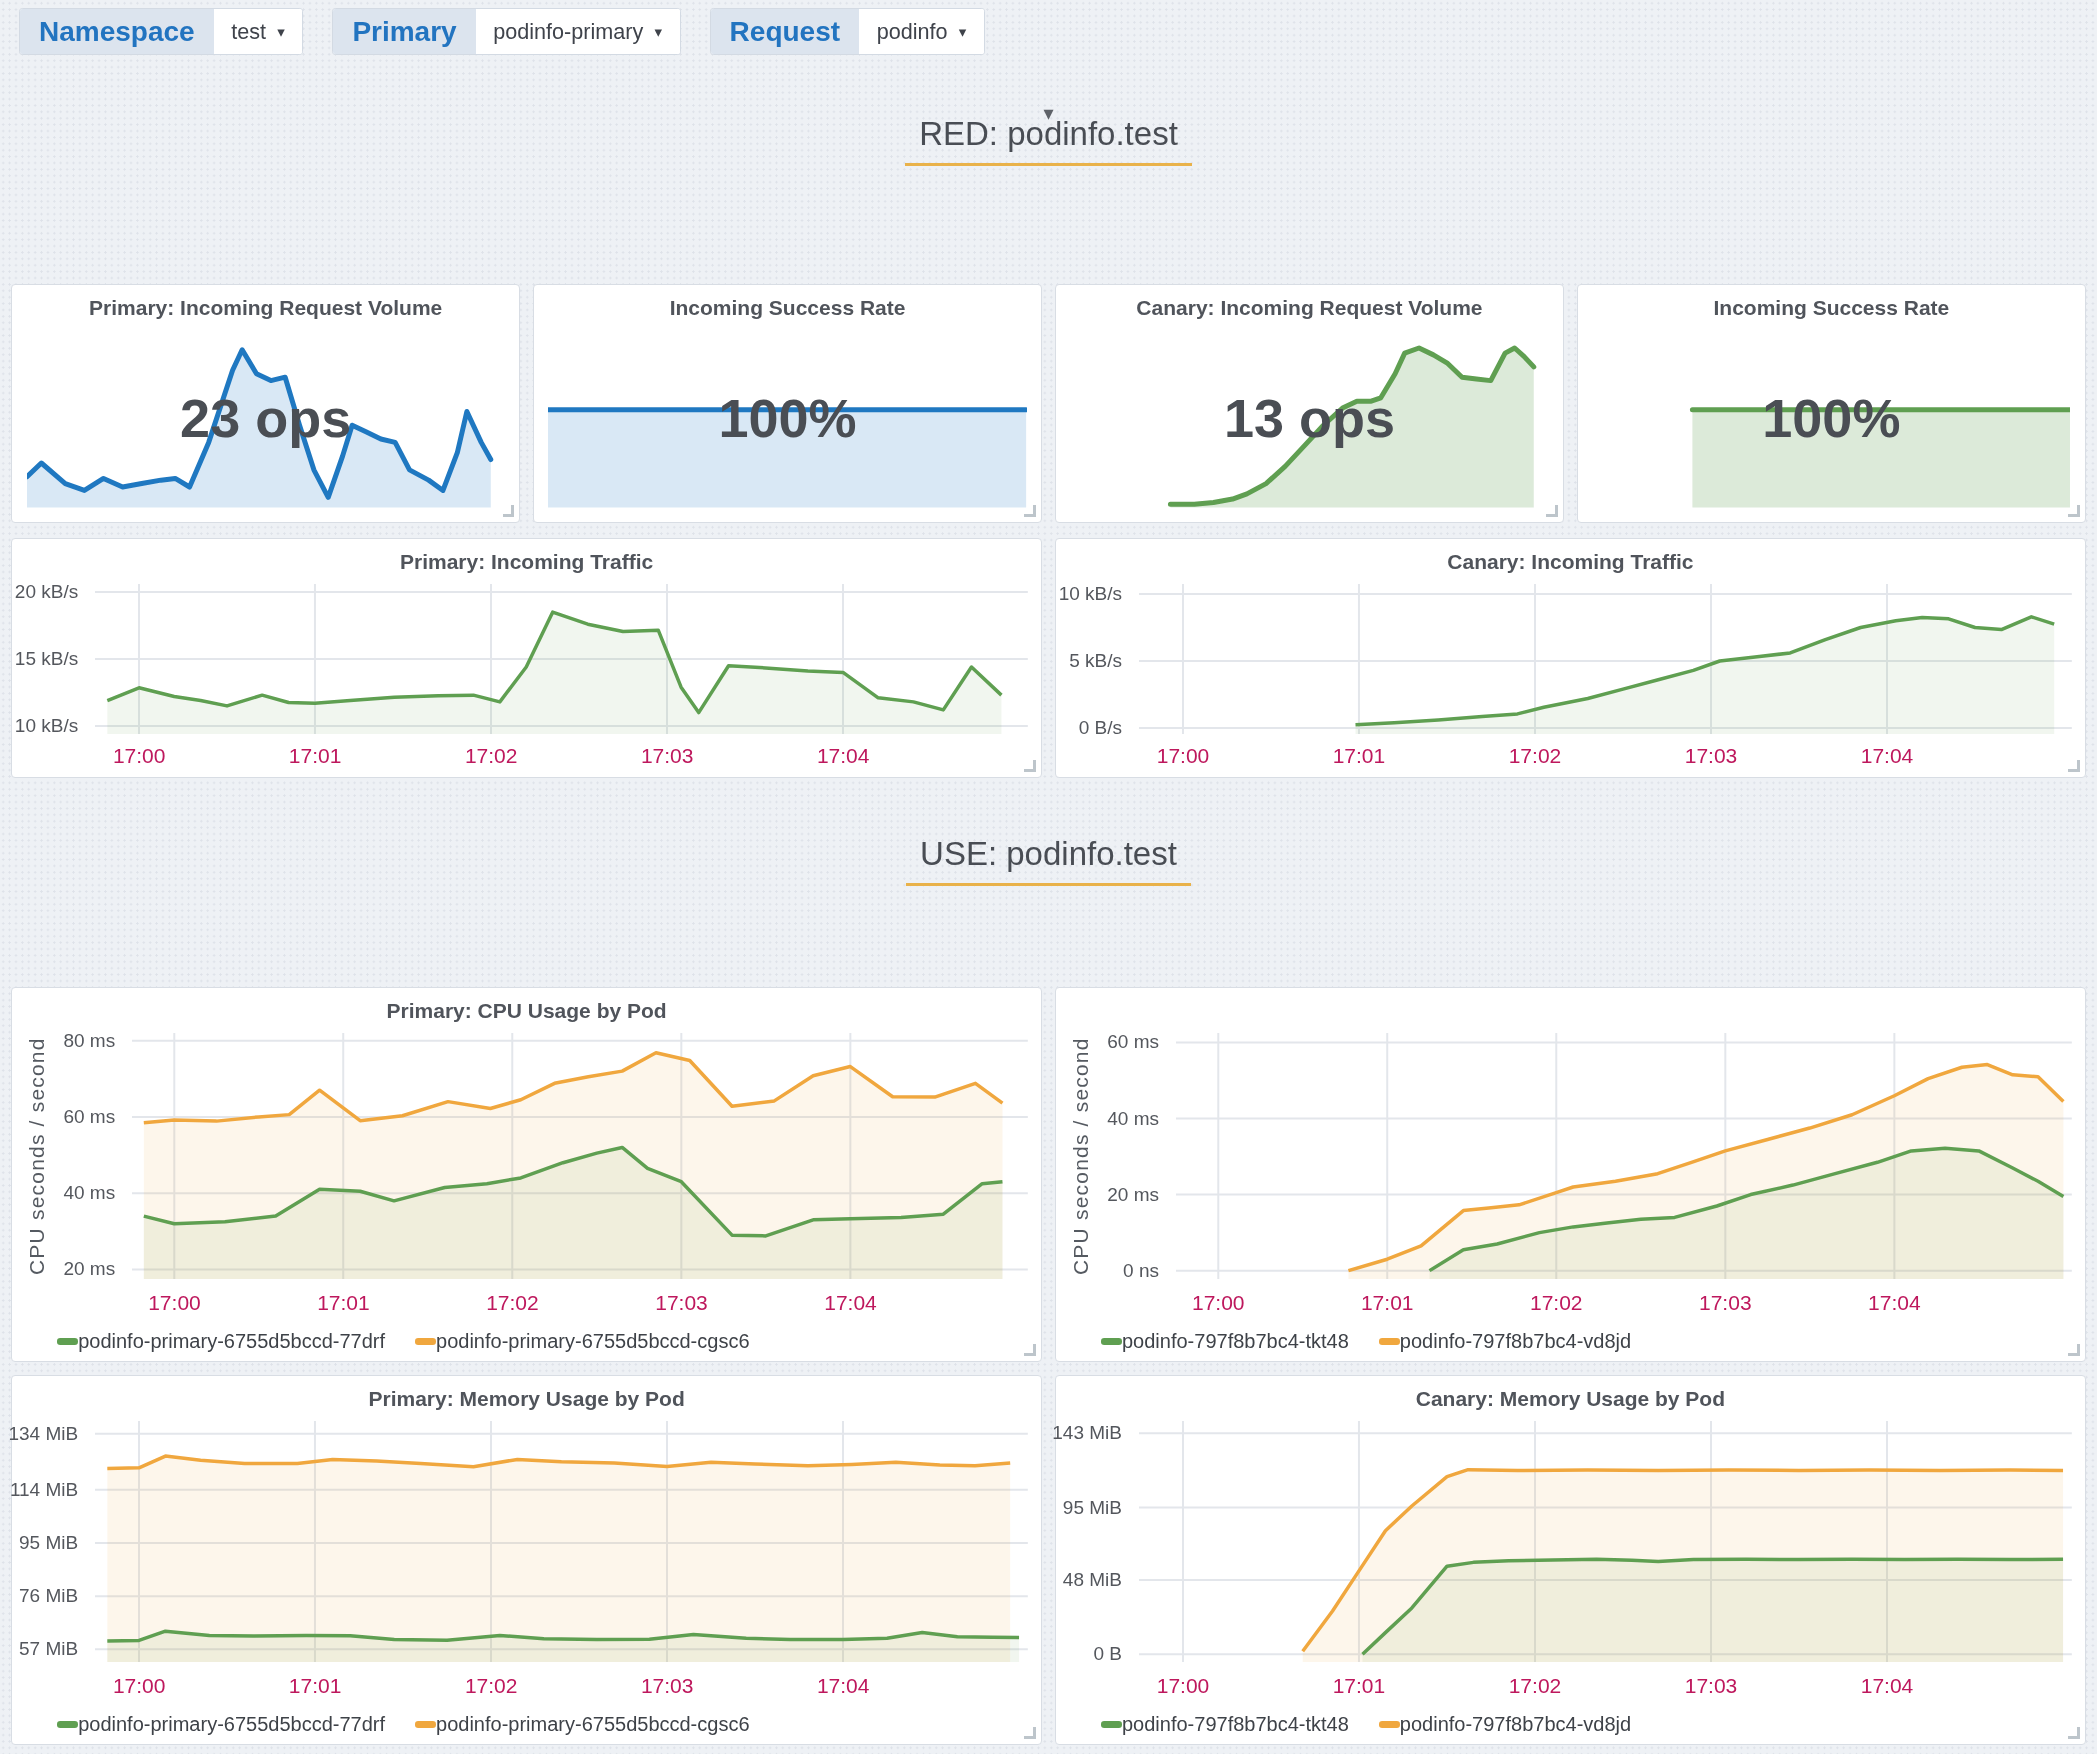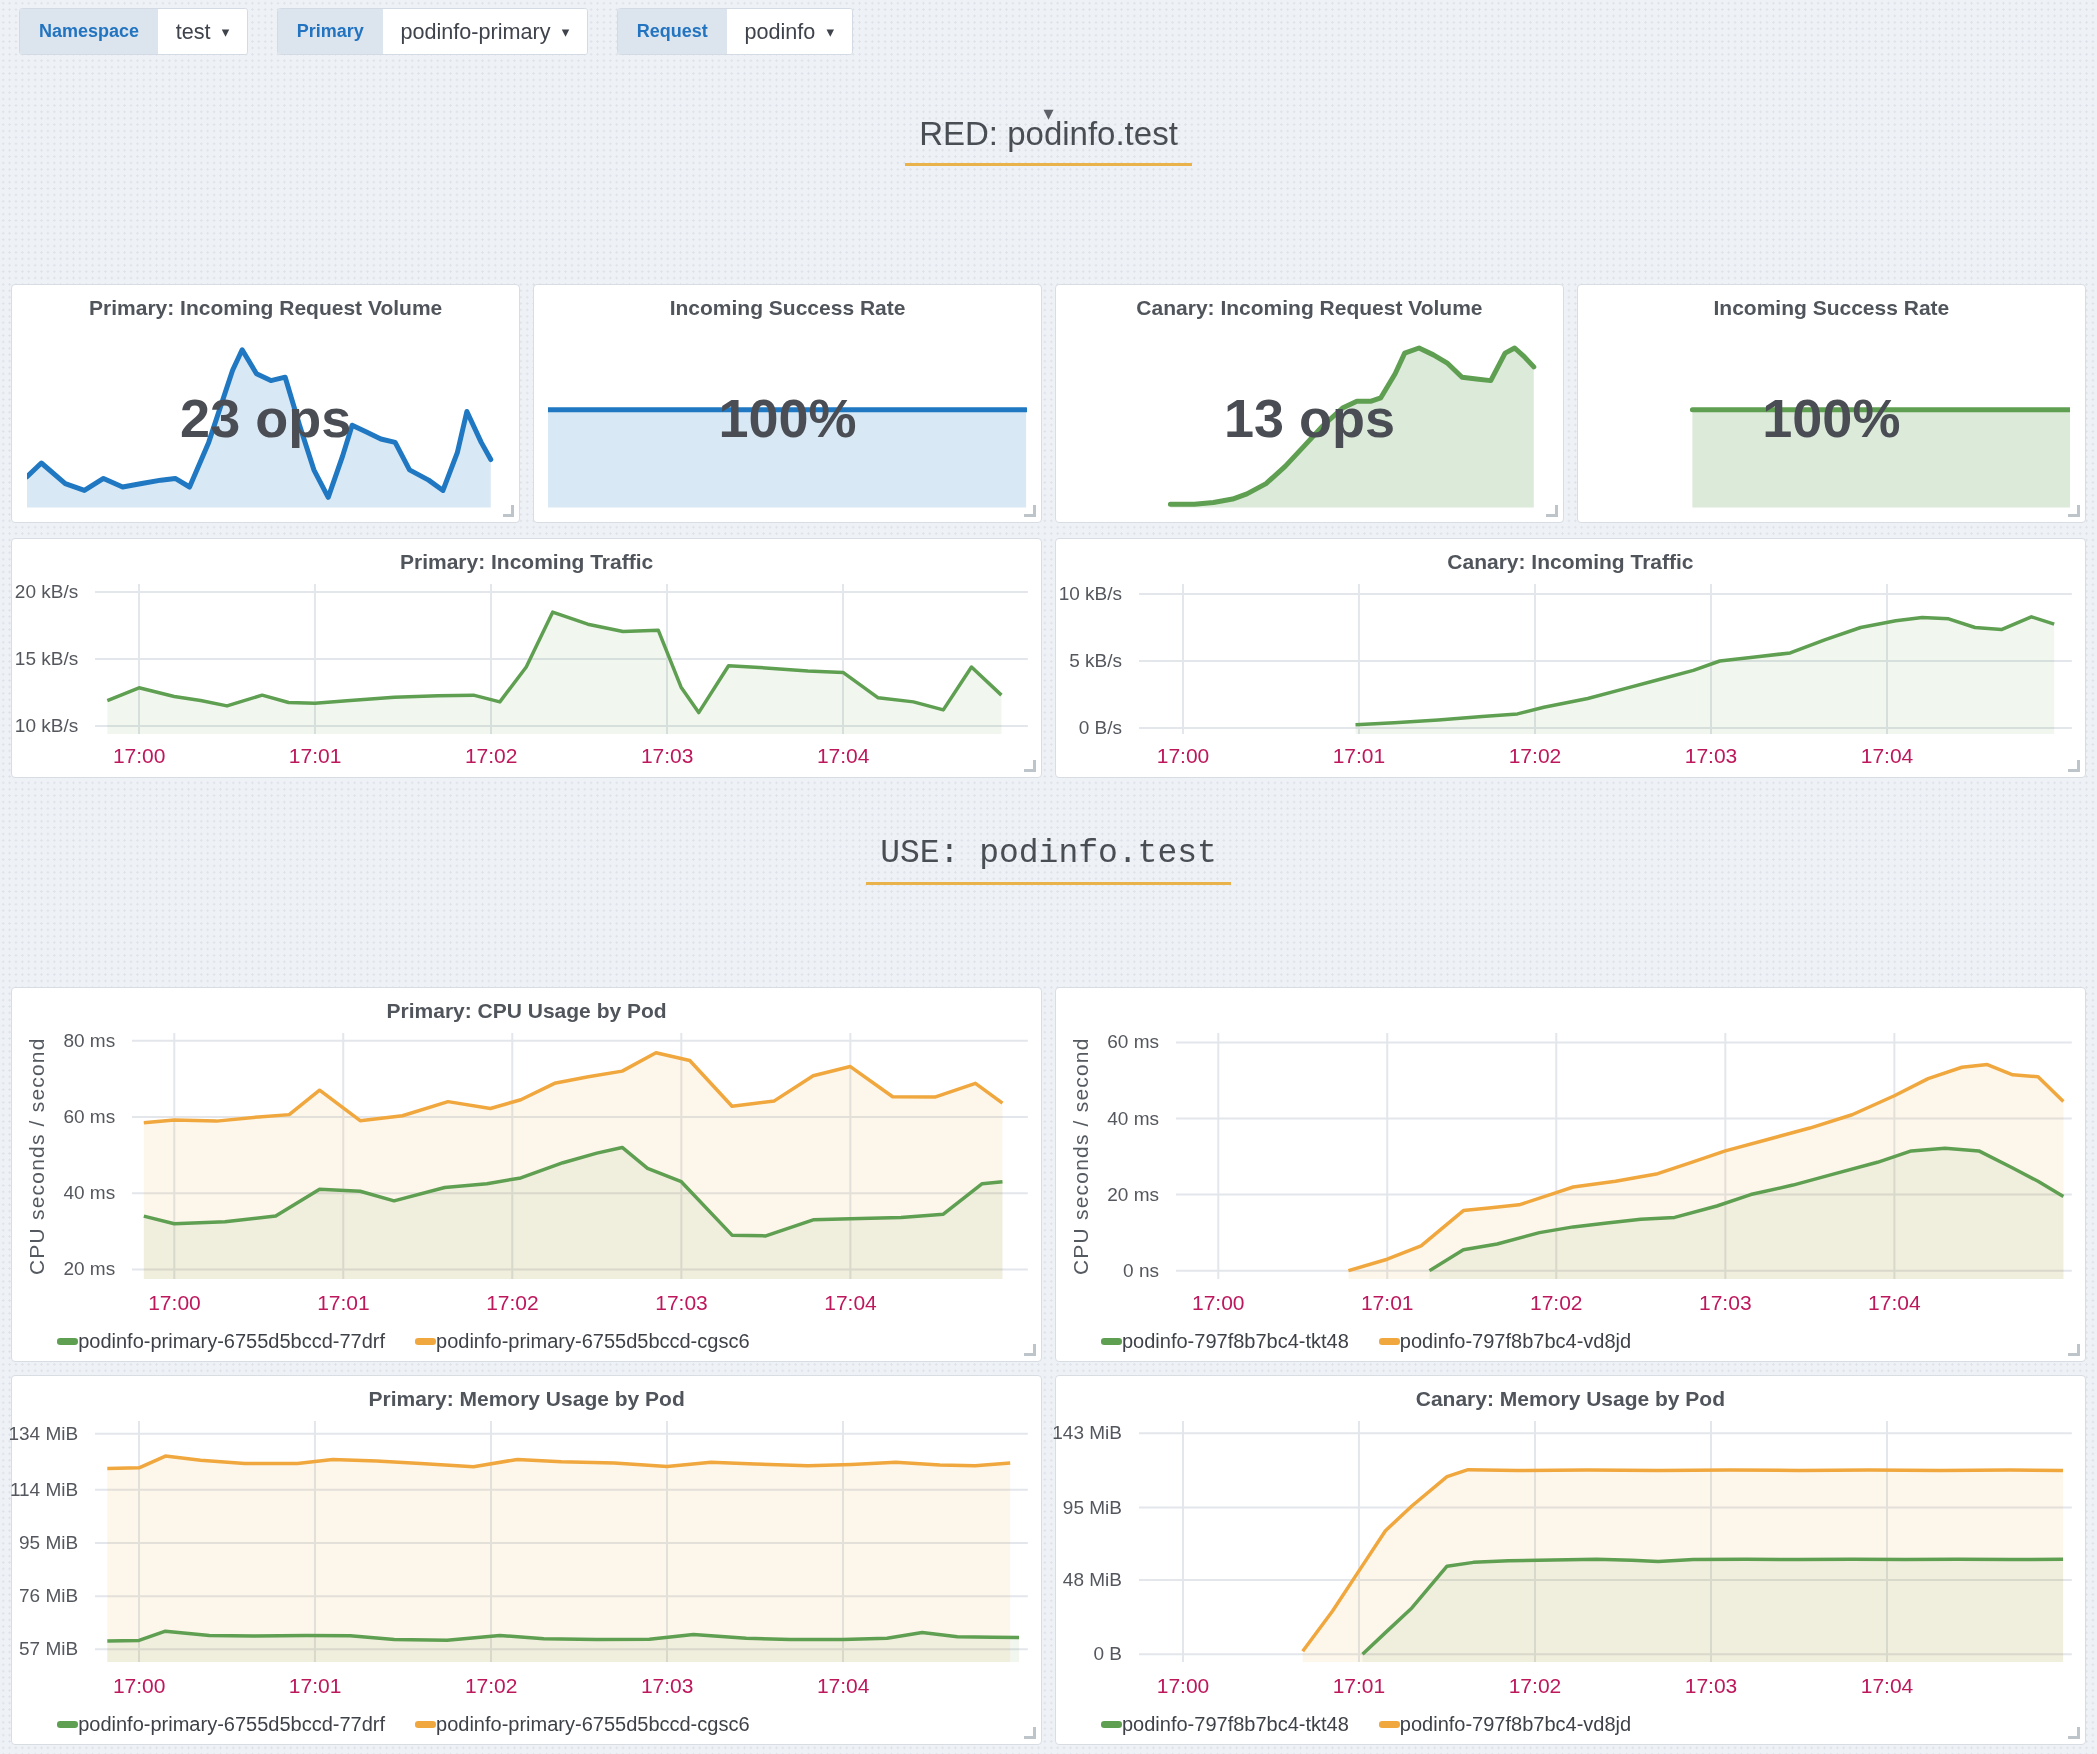--- a/index.html
+++ b/index.html
@@ -2,28 +2,28 @@
 <html style="font-size:13px"><head>
 <meta charset="utf-8">
 <style>
   html,body{margin:0;padding:0;}
   body{font-family:"Liberation Sans","DejaVu Sans",sans-serif;background:#eef1f5;}
   .dashboard{position:relative;width:2097px;height:1755px;overflow:hidden;background-color:#eef1f5;
     background-image:radial-gradient(circle,#dee2e9 1.1px,transparent 1.1px);background-size:6.4px 6.4px;}
   
   .toolbar{position:absolute;top:8px;left:19px;display:flex;gap:29px;z-index:5;}
   .var-group{display:inline-flex;align-items:stretch;border:0.8px solid #d3dae3;border-radius:3.2px;overflow:hidden;background:#fff;height:45px;}
-  .var-label{display:flex;align-items:center;padding:0 19px;background:#dce4ee;color:#2274c0;font-weight:700;font-size:18px;}
+  .var-label{display:flex;align-items:center;padding:0 19px;background:#dce4ee;color:#2274c0;font-weight:700;font-size:28px;}
   .var-value{display:flex;align-items:center;gap:11.2px;padding:0 17.6px;background:#fff;color:#3f434b;font-size:21.6px;cursor:pointer;}
   .var-caret{font-size:15px;color:#3f434b;line-height:1;}
   
   .section-caret{position:absolute;top:103px;left:0;right:0;text-align:center;font-size:20px;color:#5e6268;line-height:1;cursor:pointer;}
   .section-title{position:absolute;left:0;right:0;text-align:center;font-size:33px;color:#494d54;cursor:pointer;}
   .red-title{top:115px;}
-  .use-title{top:835px;font-family:Liberation Mono, monospace;}
+  .use-title{top:835px;}
   .st-text{display:inline-block;padding:0 14.4px 10.4px;border-bottom:3.2px solid #e9b24a;}
   
   .grid{position:absolute;left:11.2px;right:11.2px;display:grid;gap:13px;}
   #row0{top:284px;height:239px;grid-template-columns:repeat(4,1fr);}
   #row1{top:538px;height:240px;grid-template-columns:repeat(2,1fr);}
   #row2{top:987px;height:375px;grid-template-columns:repeat(2,1fr);}
   #row3{top:1375px;height:370px;grid-template-columns:repeat(2,1fr);}
   
   .panel{position:relative;background:#fff;border:0.8px solid #d8dde4;border-radius:4px;}
   .panel-title{position:absolute;top:11.2px;left:0;right:0;text-align:center;font-size:21px;font-weight:700;color:#50545b;cursor:pointer;white-space:nowrap;}

